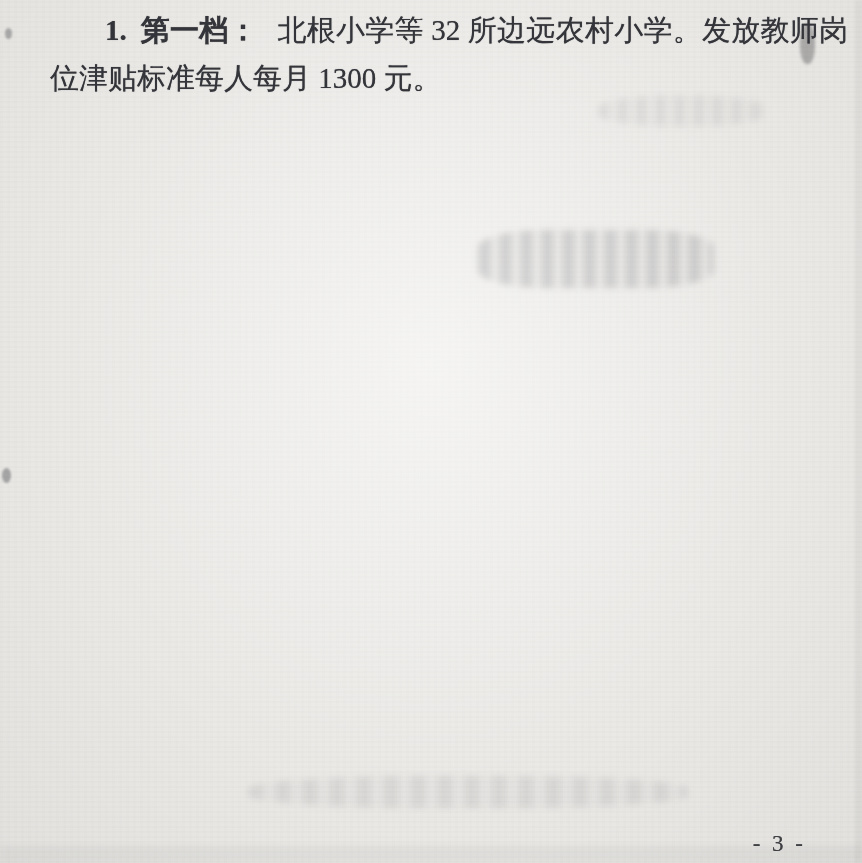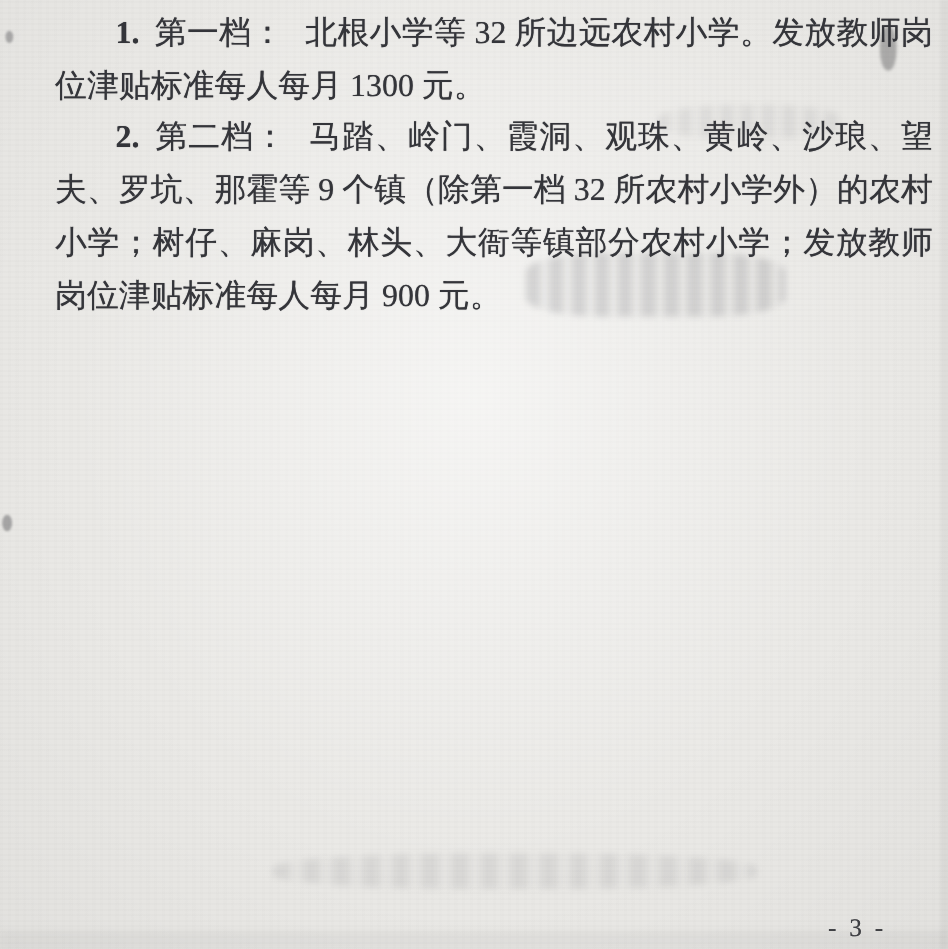--- a/index.html
+++ b/index.html
@@ -41,21 +41,21 @@
   p.para {
     margin: 0;
     padding: 0;
     text-indent: 1.9em;
   }
   .tier-marker {
     font-weight: bold;
     margin-right: 0.22em;
   }
   .tier-heading {
-    font-weight: normal;
+    font-weight: bold;
     margin-right: 0.42em;
   }
   .page-number {
     position: absolute;
     top: 831px;
     right: 56px;
     font-size: 23px;
     letter-spacing: 3px;
     color: #3f4044;
     text-shadow: 0 0 0.6px rgba(60,60,65,0.7);
@@ -129,25 +129,20 @@
   <div class="artifact edge-strip-bottom"></div>
 
   <div class="content">
 
     <p class="para">
       <span class="tier-marker">1.</span>
       <span class="tier-heading">第一档：</span>
       <span class="tier-body">北根小学等 32 所边远农村小学。发放教师岗位津贴标准每人每月 1300 元。</span>
     </p>
 
-    <p class="para">
-      <span class="tier-marker">2.</span>
-      <span class="tier-heading">第二档：</span>
-      <span class="tier-body">马踏、岭门、霞洞、观珠、黄岭、沙琅、望夫、罗坑、那霍等 9 个镇（除第一档 32 所农村小学外）的农村小学；树仔、麻岗、林头、大衙等镇部分农村小学；发放教师岗位津贴标准每人每月 900 元。</span>
-    </p>
 
 
 
   </div>
 
   <div class="page-number">- 3 -</div>
 
 </div>
 
 </body></html>

